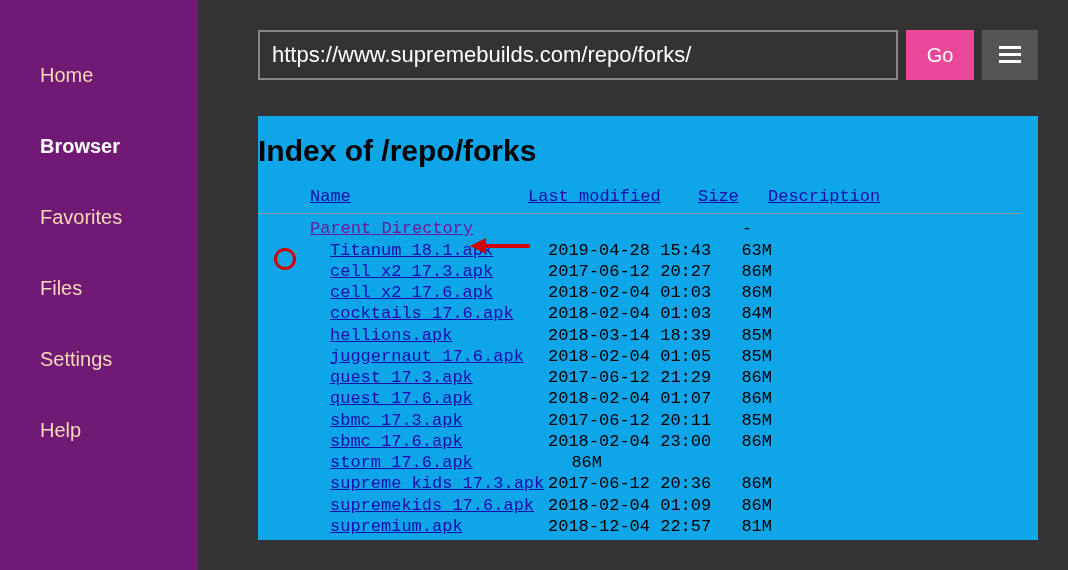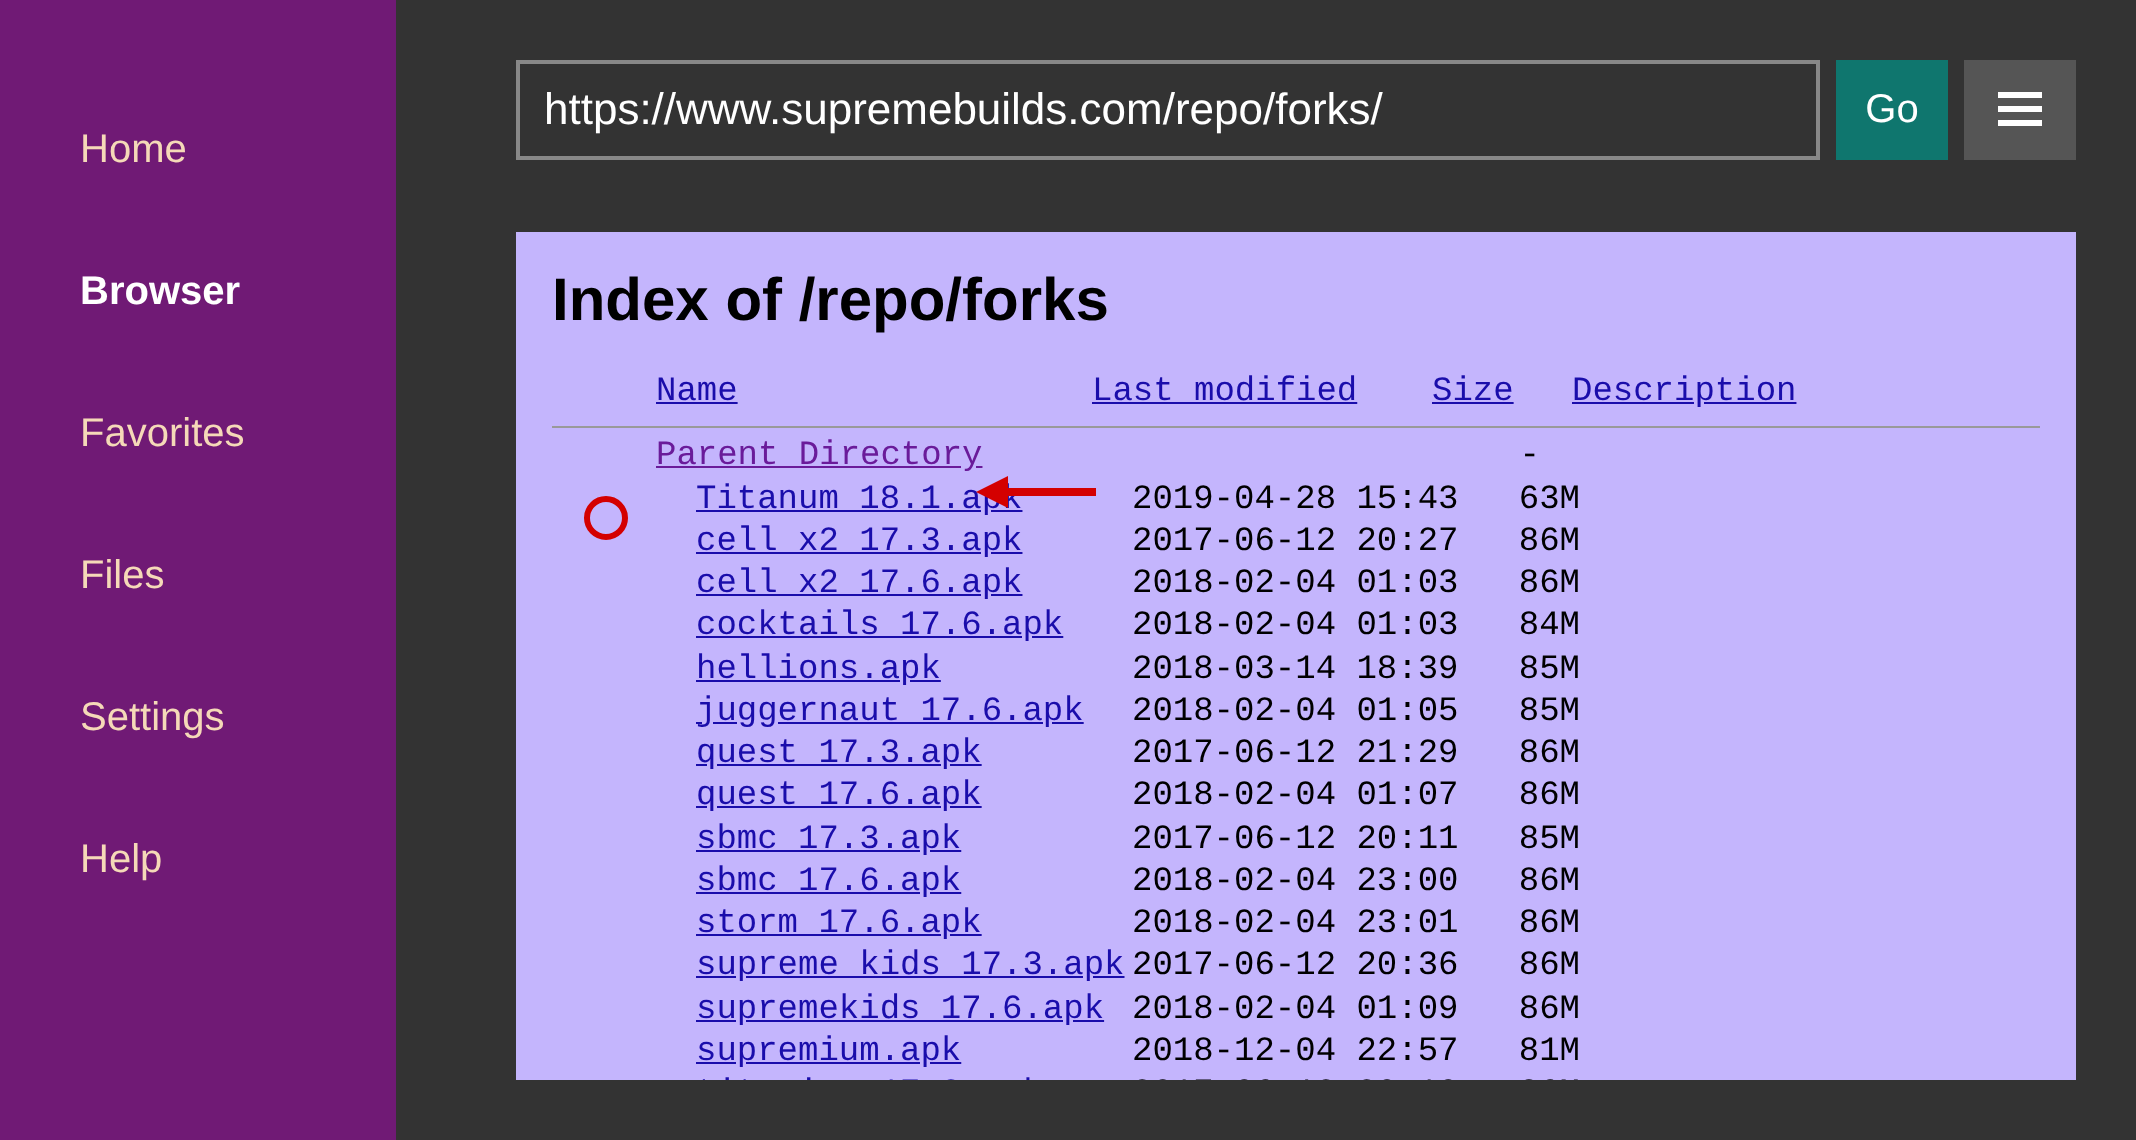--- a/index.html
+++ b/index.html
@@ -43,42 +43,42 @@
     .url-input {
       flex: 1;
       background: #333;
       border: 2px solid #888;
       color: #fff;
       font-size: 22px;
       padding: 10px 12px;
       outline: none;
     }
     .go-button {
-      width: 56px;
-      background: #0f766e;
+      width: 68px;
+      background: #ec4899;
       border: none;
       color: #fff;
       font-size: 20px;
       cursor: pointer;
     }
     .menu-button {
       width: 56px;
       background: #555;
       border: none;
       color: #fff;
       font-size: 26px;
       cursor: pointer;
       display: flex;
       align-items: center;
       justify-content: center;
     }
     .content-area {
       flex: 1;
-      background: #c4b5fd;
-      padding: 18px 18px 14px 18px;
+      background: #0ea5e9;
+      padding: 18px 18px 14px 0;
       overflow: hidden;
       position: relative;
     }
     .page-title {
       font-size: 30px;
       font-weight: bold;
       color: #000;
       margin-bottom: 18px;
       font-family: Arial, sans-serif;
     }
@@ -256,21 +256,20 @@
             <span class="mod-cell">2017-06-12 20:11</span>
             <span class="size-cell">85M</span>
           </div>
           <div class="file-row">
             <a class="file-link">sbmc 17.6.apk</a>
             <span class="mod-cell">2018-02-04 23:00</span>
             <span class="size-cell">86M</span>
           </div>
           <div class="file-row">
             <a class="file-link">storm 17.6.apk</a>
-            <span class="mod-cell">2018-02-04 23:01</span>
             <span class="size-cell">86M</span>
           </div>
           <div class="file-row">
             <a class="file-link">supreme kids 17.3.apk</a>
             <span class="mod-cell">2017-06-12 20:36</span>
             <span class="size-cell">86M</span>
           </div>
           <div class="file-row">
             <a class="file-link">supremekids 17.6.apk</a>
             <span class="mod-cell">2018-02-04 01:09</span>

